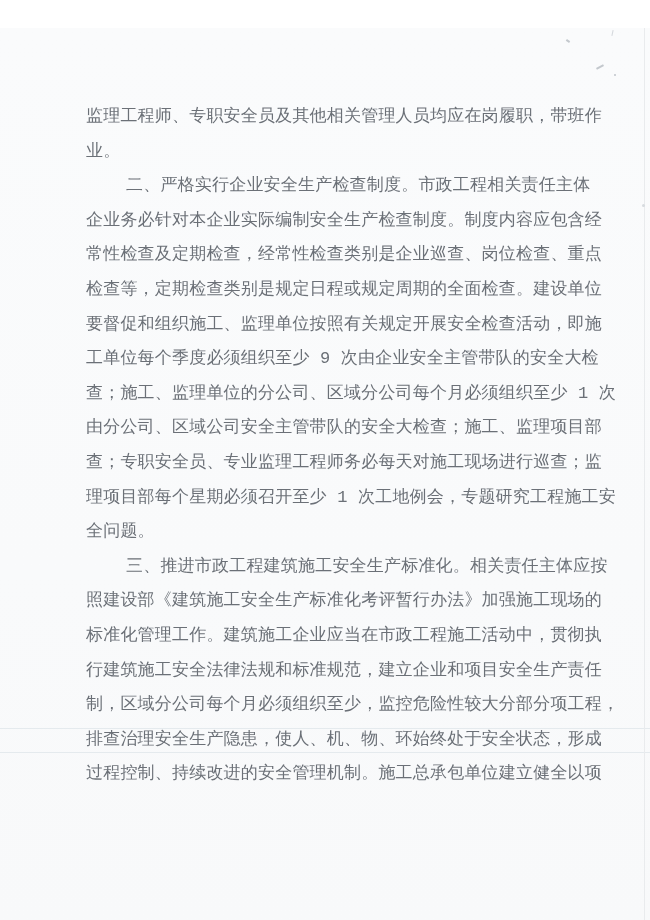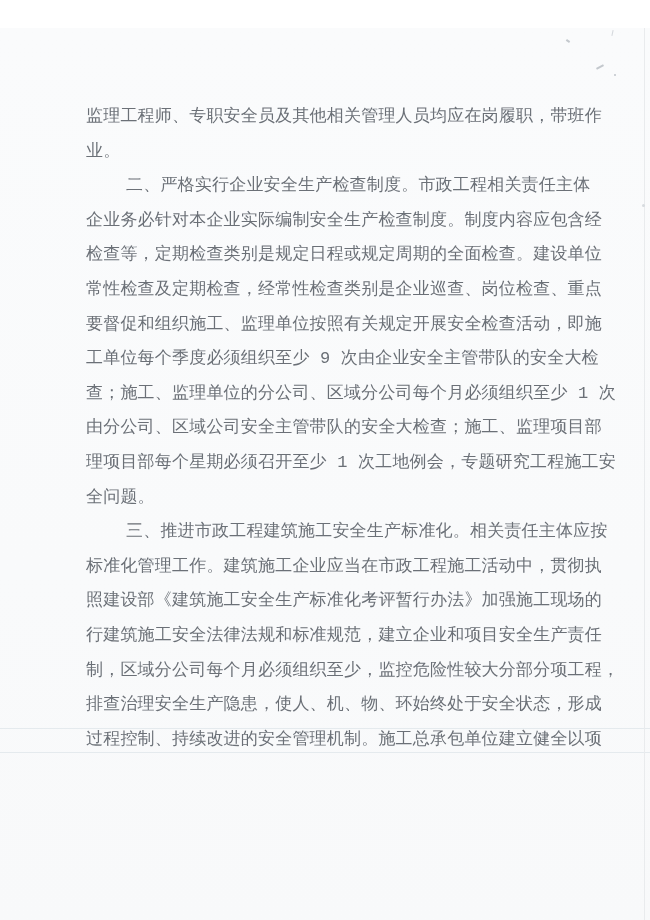--- a/index.html
+++ b/index.html
@@ -114,31 +114,32 @@
   <div class="speck speck-1"></div>
   <div class="speck speck-2"></div>
   <div class="speck speck-3"></div>
   <div class="speck speck-4"></div>
 
   <div class="text-block">
     <div class="pline">监理工程师、专职安全员及其他相关管理人员均应在岗履职，带班作</div>
     <div class="pline pend">业。</div>
     <div class="pline indent">二、严格实行企业安全生产检查制度。市政工程相关责任主体</div>
     <div class="pline">企业务必针对本企业实际编制安全生产检查制度。制度内容应包含经</div>
+    <div class="pline">常性检查及定期检查，经常性检查类别是企业巡查、岗位检查、重点</div>
     <div class="pline">检查等，定期检查类别是规定日程或规定周期的全面检查。建设单位</div>
-    <div class="pline">常性检查及定期检查，经常性检查类别是企业巡查、岗位检查、重点</div>
     <div class="pline">要督促和组织施工、监理单位按照有关规定开展安全检查活动，即施</div>
     <div class="pline">工单位每个季度必须组织至少 9 次由企业安全主管带队的安全大检</div>
     <div class="pline">查；施工、监理单位的分公司、区域分公司每个月必须组织至少 1 次</div>
     <div class="pline">由分公司、区域公司安全主管带队的安全大检查；施工、监理项目部</div>
+    <div class="pline">查；专职安全员、专业监理工程师务必每天对施工现场进行巡查；监</div>
     <div class="pline">理项目部每个星期必须召开至少 1 次工地例会，专题研究工程施工安</div>
     <div class="pline pend">全问题。</div>
     <div class="pline indent">三、推进市政工程建筑施工安全生产标准化。相关责任主体应按</div>
+    <div class="pline">照建设部《建筑施工安全生产标准化考评暂行办法》加强施工现场的</div>
     <div class="pline">标准化管理工作。建筑施工企业应当在市政工程施工活动中，贯彻执</div>
-    <div class="pline">照建设部《建筑施工安全生产标准化考评暂行办法》加强施工现场的</div>
     <div class="pline">行建筑施工安全法律法规和标准规范，建立企业和项目安全生产责任</div>
     <div class="pline">制，区域分公司每个月必须组织至少，监控危险性较大分部分项工程，</div>
     <div class="pline">排查治理安全生产隐患，使人、机、物、环始终处于安全状态，形成</div>
     <div class="pline">过程控制、持续改进的安全管理机制。施工总承包单位建立健全以项</div>
   </div>
 
   <div class="edge-right"></div>
   <div class="edge-dot"></div>
 
   <div class="bottom-strip"></div>

